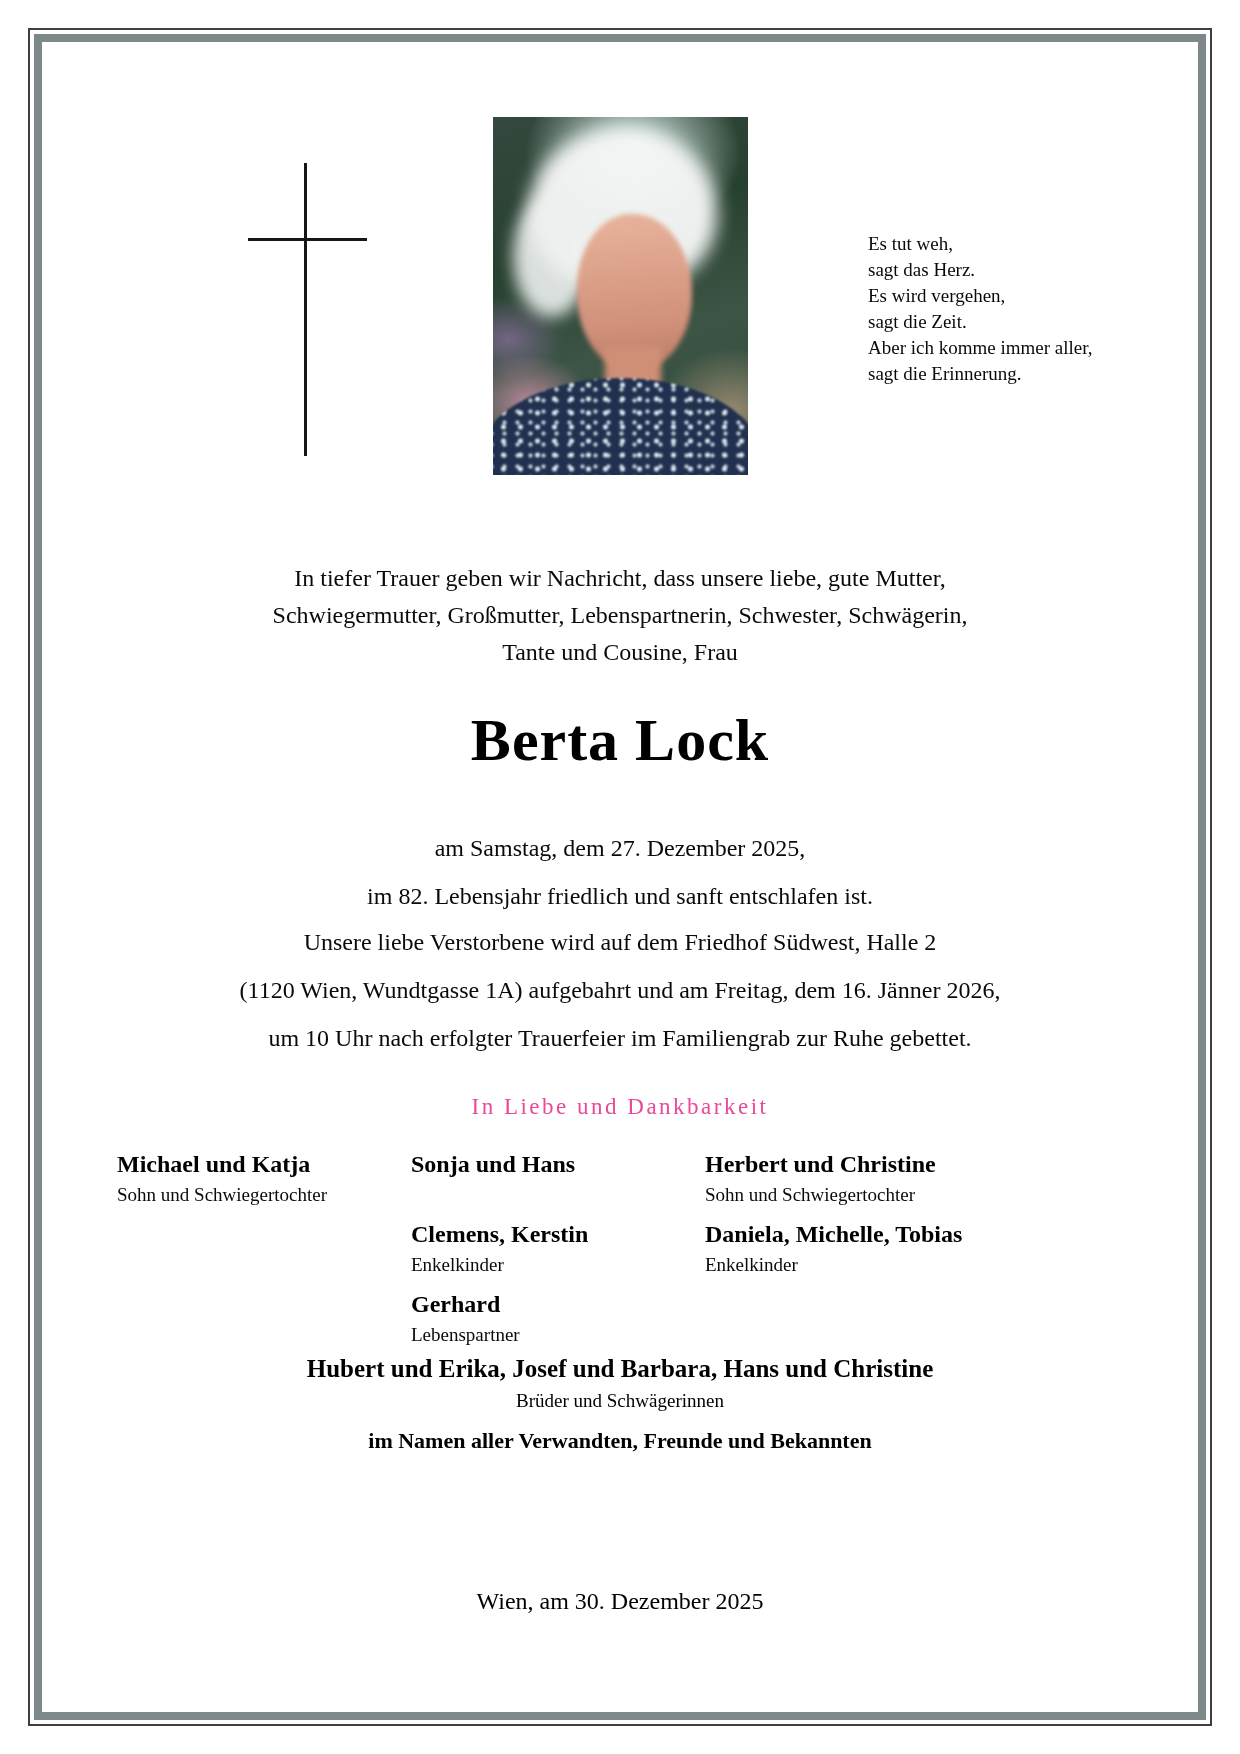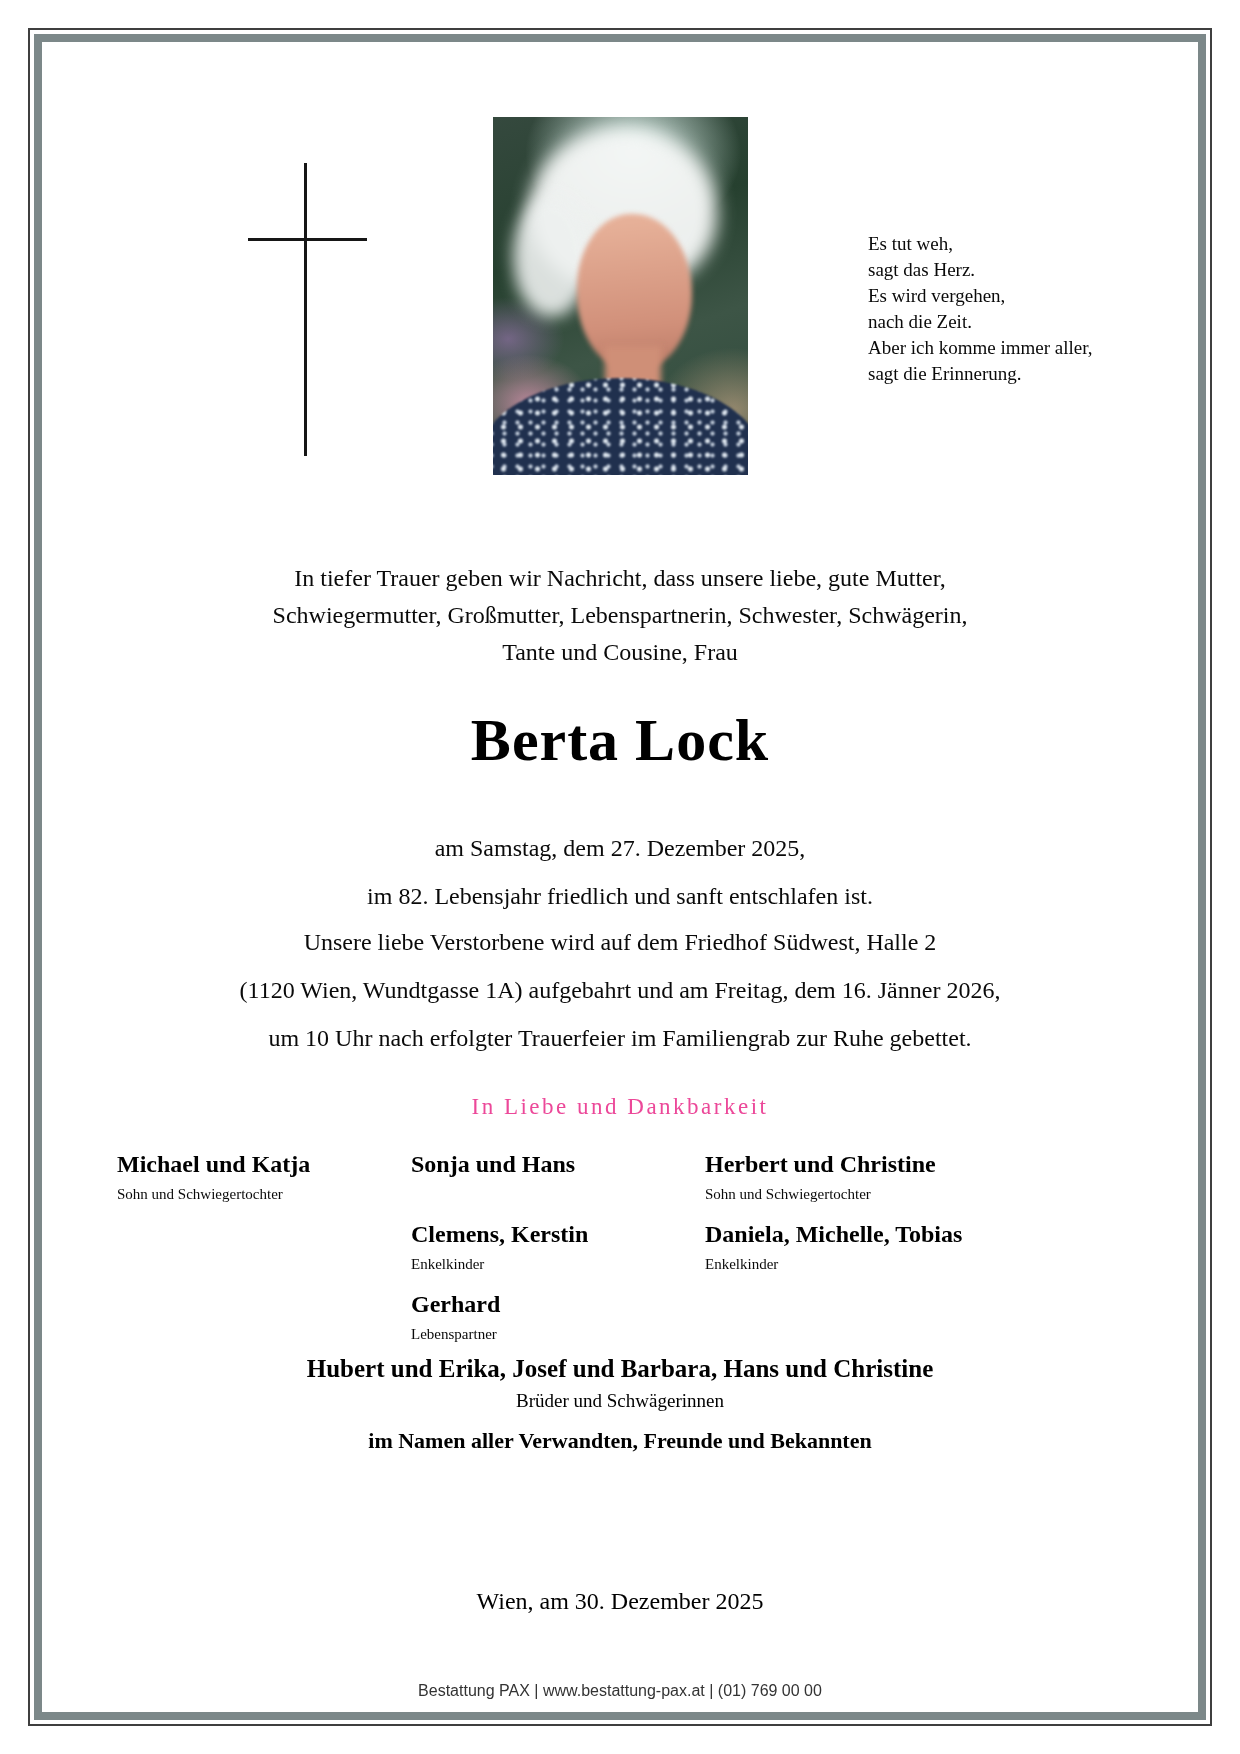--- a/index.html
+++ b/index.html
@@ -42,21 +42,21 @@
 
   .centered{position:absolute;left:120px;width:1000px;text-align:center;}
   .intro{top:560px;font-size:24px;line-height:37px;color:#0a0a0a;}
   .name{top:702px;font-size:60px;line-height:76px;font-weight:bold;letter-spacing:1px;}
   .death{top:824px;font-size:24px;line-height:48px;color:#0a0a0a;}
   .funeral{top:918px;font-size:24px;line-height:48px;color:#0a0a0a;}
   .closing{top:1094px;font-size:23px;letter-spacing:2.5px;color:#ec4899;}
 
   .mourner{position:absolute;width:420px;}
   .mourner .m-name{font-weight:bold;font-size:24px;line-height:32px;}
-  .mourner .m-rel{font-size:15px;line-height:29px;color:#0a0a0a;}
+  .mourner .m-rel{font-size:19px;line-height:29px;color:#0a0a0a;}
   .m-r1c1{left:117px;top:1148px;}
   .m-r1c2{left:411px;top:1148px;}
   .m-r1c3{left:705px;top:1148px;}
   .m-r2c1{left:411px;top:1218px;}
   .m-r2c2{left:705px;top:1218px;}
   .m-r3c1{left:411px;top:1288px;}
   .m-row4{position:absolute;left:120px;top:1352px;width:1000px;text-align:center;}
   .m-row4 .m-name{font-weight:bold;font-size:25px;line-height:34px;}
   .m-row4 .m-rel{font-size:19px;line-height:30px;}
 
@@ -82,21 +82,21 @@
     <div class="hair2"></div>
     <div class="face"></div>
     <div class="neck"></div>
     <div class="shoulders"></div>
   </div>
 
   <div class="poem">
     <div>Es tut weh,</div>
     <div>sagt das Herz.</div>
     <div>Es wird vergehen,</div>
-    <div>nach die Zeit.</div>
+    <div>sagt die Zeit.</div>
     <div>Aber ich komme immer aller,</div>
     <div>sagt die Erinnerung.</div>
   </div>
 
   <div class="centered intro">
     <div>In tiefer Trauer geben wir Nachricht, dass unsere liebe, gute Mutter,</div>
     <div>Schwiegermutter, Großmutter, Lebenspartnerin, Schwester, Schwägerin,</div>
     <div>Tante und Cousine, Frau</div>
   </div>
 
@@ -140,15 +140,14 @@
   </div>
   <div class="m-row4">
     <div class="m-name">Hubert und Erika, Josef und Barbara, Hans und Christine</div>
     <div class="m-rel">Brüder und Schwägerinnen</div>
   </div>
 
   <div class="centered in-name">im Namen aller Verwandten, Freunde und Bekannten</div>
 
   <div class="centered place-date">Wien, am 30. Dezember 2025</div>
 
-  <div class="centered footer">Bestattung PAX | www.bestattung-pax.at | (01) 769 00 00</div>
 
 </div>
 
 </body></html>

